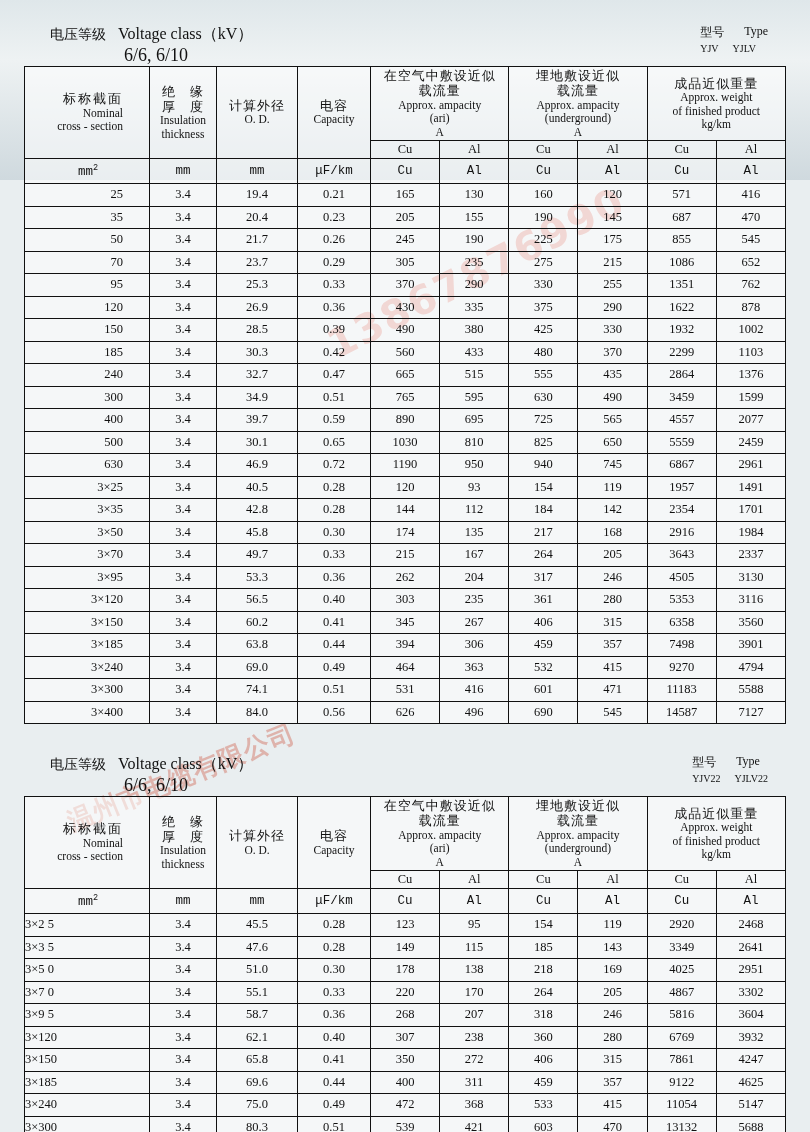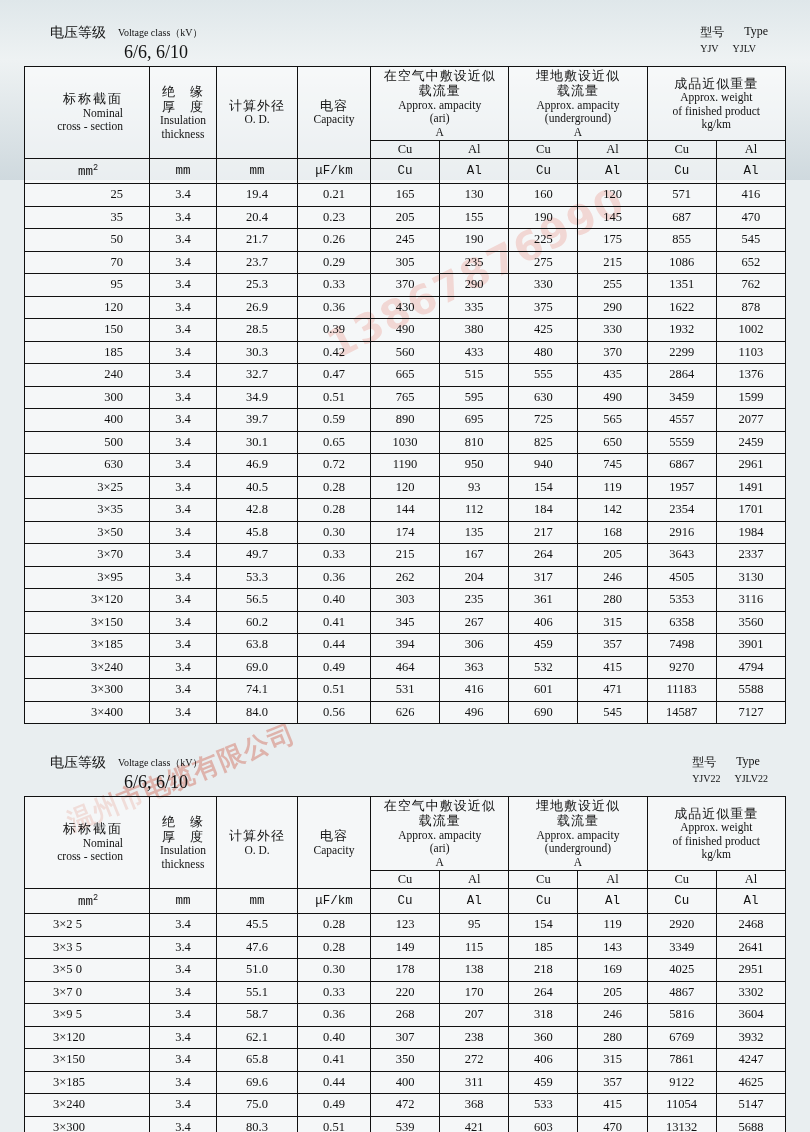--- a/index.html
+++ b/index.html
@@ -36,21 +36,21 @@
 
   .block{margin-top:0;}
   .block-header{
     position:relative;
     height:42px;
     font-size:13.5px;
   }
   .hdr-left{position:absolute;left:26px;top:0;}
   .hdr-left .l1{display:flex;gap:12px;align-items:center;}
   .hdr-left .cn{font-size:14px;}
-  .hdr-left .en{font-size:10px;}
+  .hdr-left .en{font-size:16px;}
   .hdr-left .l2{margin-left:74px;font-size:18px;}
   .hdr-right{position:absolute;right:18px;top:0;text-align:left;}
   .hdr-right .r1{display:flex;gap:20px;font-size:12px;}
   .hdr-right .r2{display:flex;gap:14px;font-size:10px;margin-top:2px;}
 
   table{
     border-collapse:collapse;
     width:762px;
     margin:0 auto;
     background:rgba(255,255,255,.55);
@@ -63,21 +63,21 @@
     padding:1px 2px;
     font-weight:normal;
   }
   thead td{vertical-align:middle;line-height:1.18;}
   .h-cn{font-size:13px;letter-spacing:2px;}
   .h-cn2{font-size:13px;letter-spacing:1px;}
   .h-en{font-size:11.5px;}
   .unit-row td{font-size:12.5px;height:22px;font-family:Liberation Mono, monospace;}
   tbody td{height:19.5px;}
   td.c1{width:96px;text-align:right;padding-right:26px;border-radius:8px;}
-  td.c1.l{text-align:left;padding-left:28px;padding-right:0;}
+  td.c1.l{text-align:left;padding-left:0;padding-right:0;}
   td.c2{width:62px;}
   td.c3{width:76px;margin-left:8px;}
   td.c4{width:68px;}
   td.c5,td.c6,td.c7,td.c8{width:72px;}
   td.c9,td.c10{width:86px;}
   .sup{font-size:8.5px;vertical-align:super;}
   .spacer{height:24px;}
   .gap{height:30px;}
 </style>
 </head>

